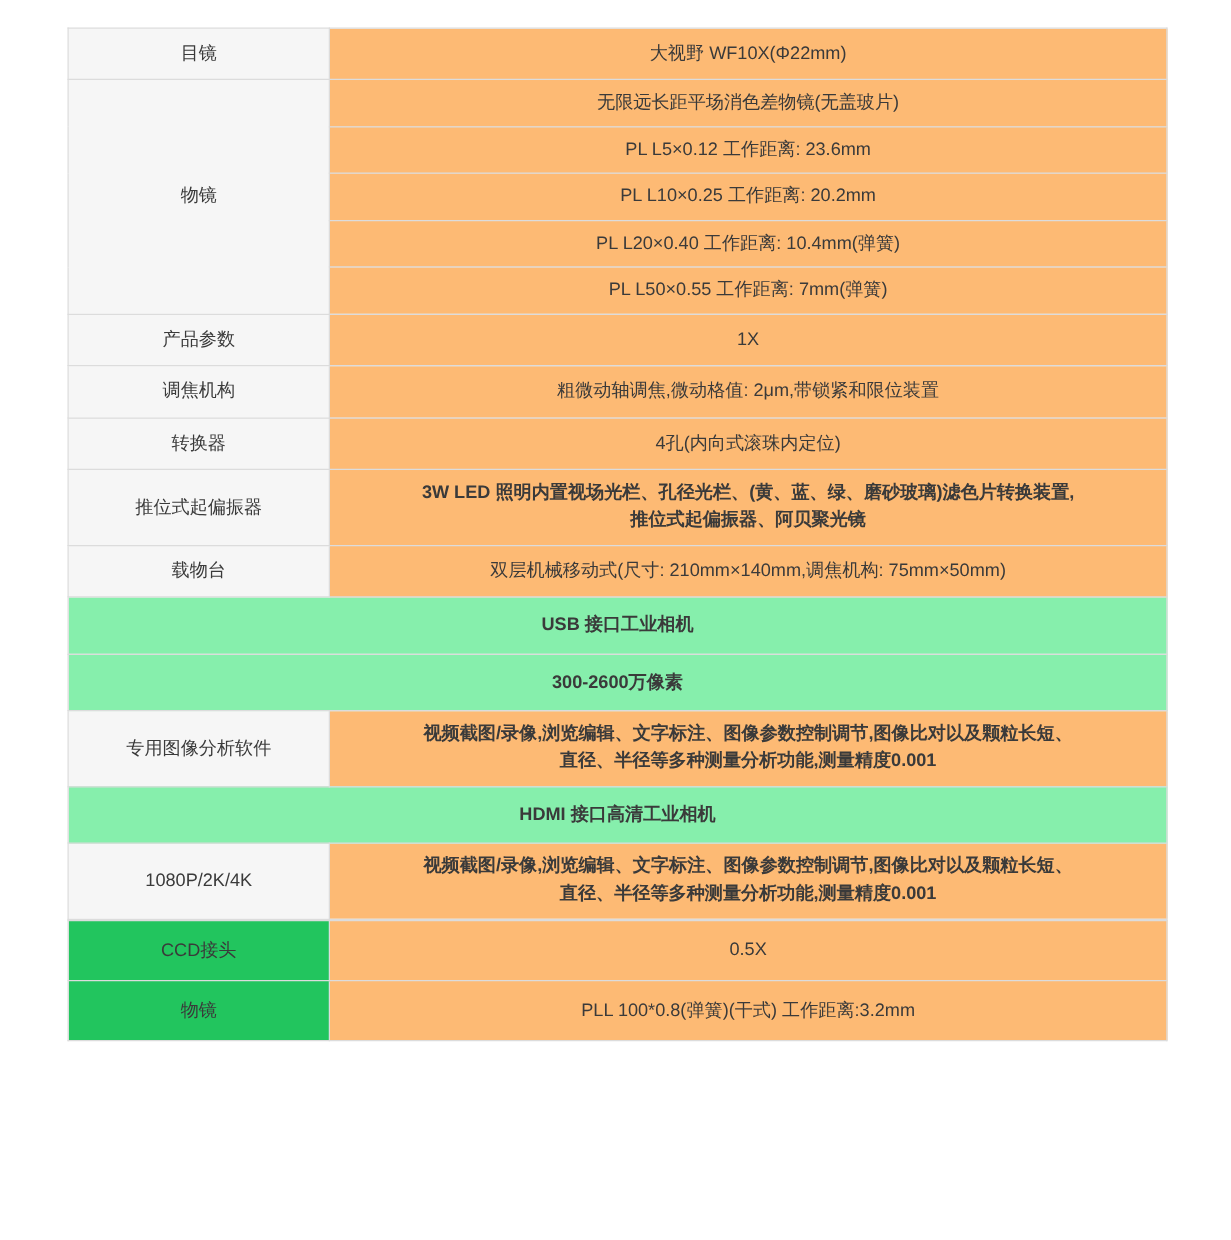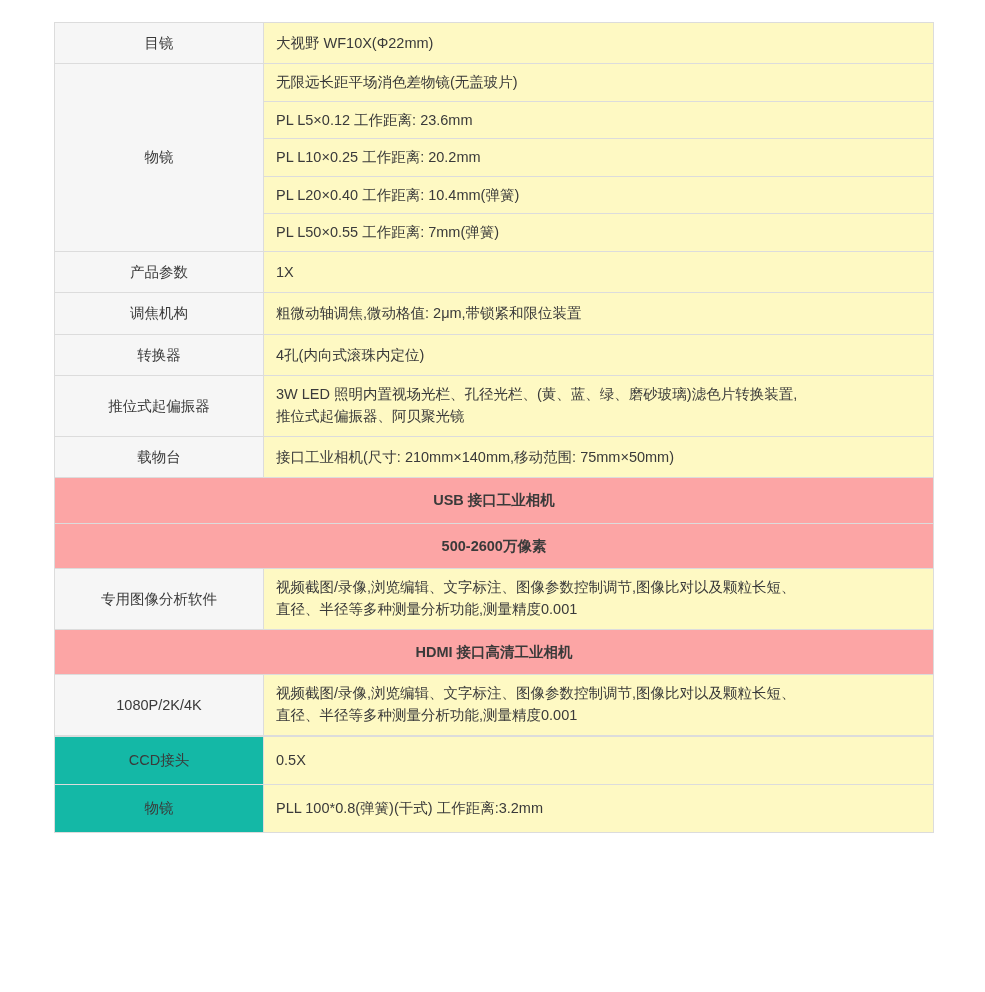--- a/index.html
+++ b/index.html
@@ -44,53 +44,55 @@
   }
   td.label {
     width: 196px;
     background: #f6f6f6;
     text-align: center;
     padding: 9px 6px;
     color: #333333;
   }
   td.value {
     padding: 9px 12px;
-    background: #fef9c3;
+    background: #fdba74;
+    text-align: center;
   }
   td.value.sub {
     padding: 7px 12px;
   }
   td.banner {
     text-align: center;
     font-weight: bold;
     font-size: 15px;
-    background: #fca5a5;
+    background: #86efac;
     padding: 11px 6px;
     color: #2e2e2e;
   }
   td.value.tight {
     line-height: 1.5;
     padding: 8px 12px;
+    font-weight: bold;
   }
   .nowrapline { white-space: pre-wrap; }
   table.acc {
     border-collapse: collapse;
     width: 880px;
     margin-left: 28px;
     table-layout: fixed;
   }
   table.acc td {
     border: 1px solid #dcdcdc;
     font-size: 14.5px;
     color: #3a3a3a;
     vertical-align: middle;
   }
   table.acc td.label {
     width: 196px;
-    background: #14b8a6;
+    background: #22c55e;
     text-align: center;
     padding: 14px 6px;
   }
   table.acc td.value {
     padding: 14px 12px;
   }
 </style>
 </head>
 <body>
 
@@ -137,28 +139,28 @@
       </tr>
 
       <tr>
         <td class="label">推位式起偏振器</td>
         <td class="value tight nowrapline">3W LED 照明内置视场光栏、孔径光栏、(黄、蓝、绿、磨砂玻璃)滤色片转换装置,
 推位式起偏振器、阿贝聚光镜</td>
       </tr>
 
       <tr>
         <td class="label">载物台</td>
-        <td class="value">接口工业相机(尺寸: 210mm×140mm,移动范围: 75mm×50mm)</td>
+        <td class="value">双层机械移动式(尺寸: 210mm×140mm,调焦机构: 75mm×50mm)</td>
       </tr>
 
       <tr>
         <td class="banner" colspan="2">USB 接口工业相机</td>
       </tr>
       <tr>
-        <td class="banner" colspan="2">500-2600万像素</td>
+        <td class="banner" colspan="2">300-2600万像素</td>
       </tr>
 
       <tr>
         <td class="label">专用图像分析软件</td>
         <td class="value tight nowrapline">视频截图/录像,浏览编辑、文字标注、图像参数控制调节,图像比对以及颗粒长短、
 直径、半径等多种测量分析功能,测量精度0.001</td>
       </tr>
 
       <tr>
         <td class="banner" colspan="2">HDMI 接口高清工业相机</td>

